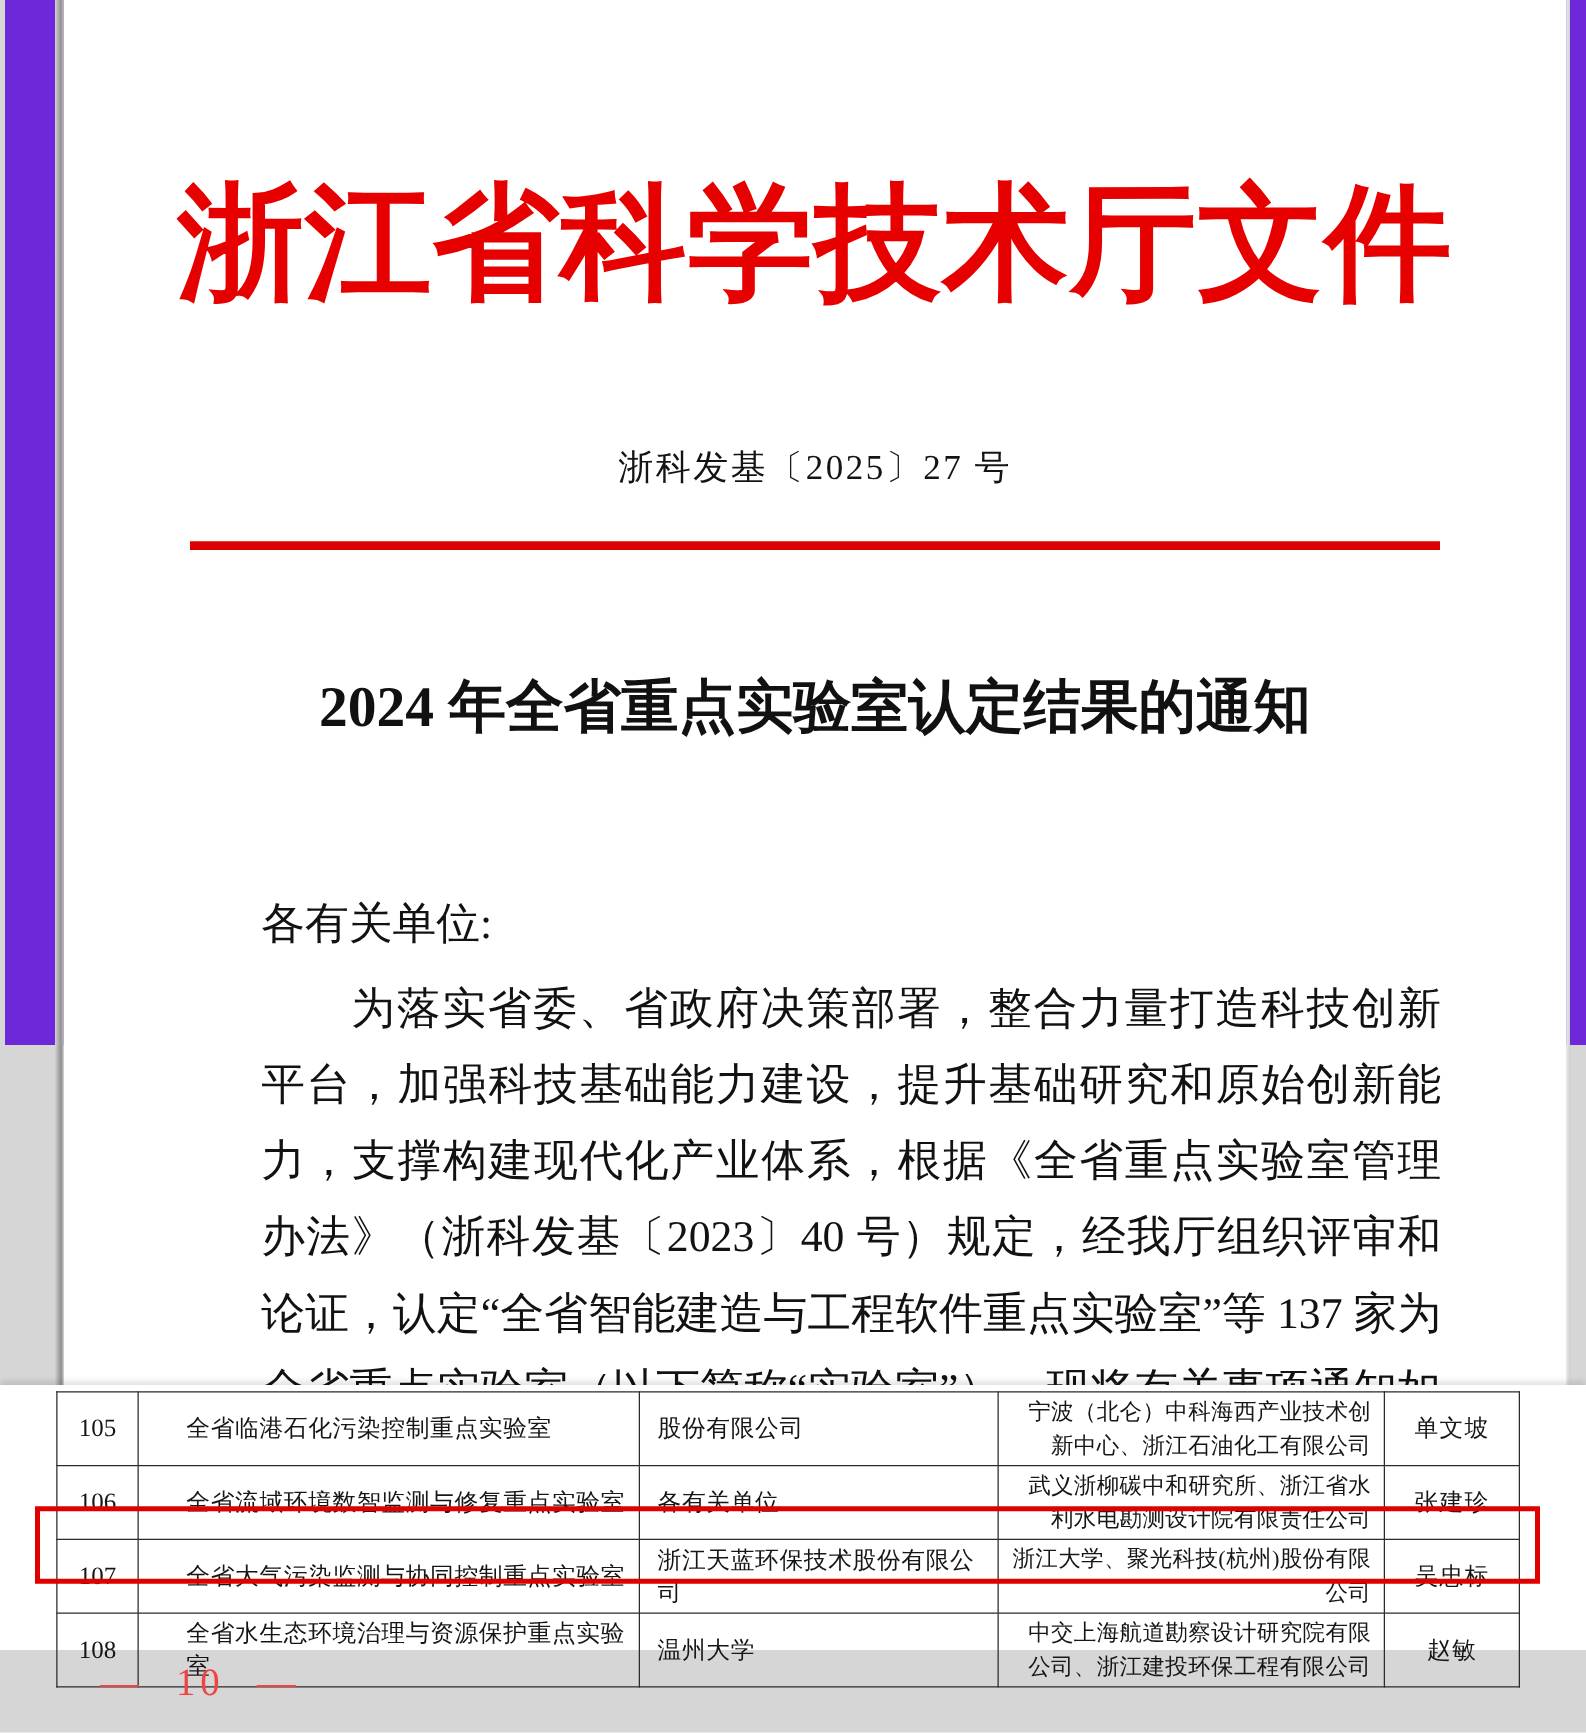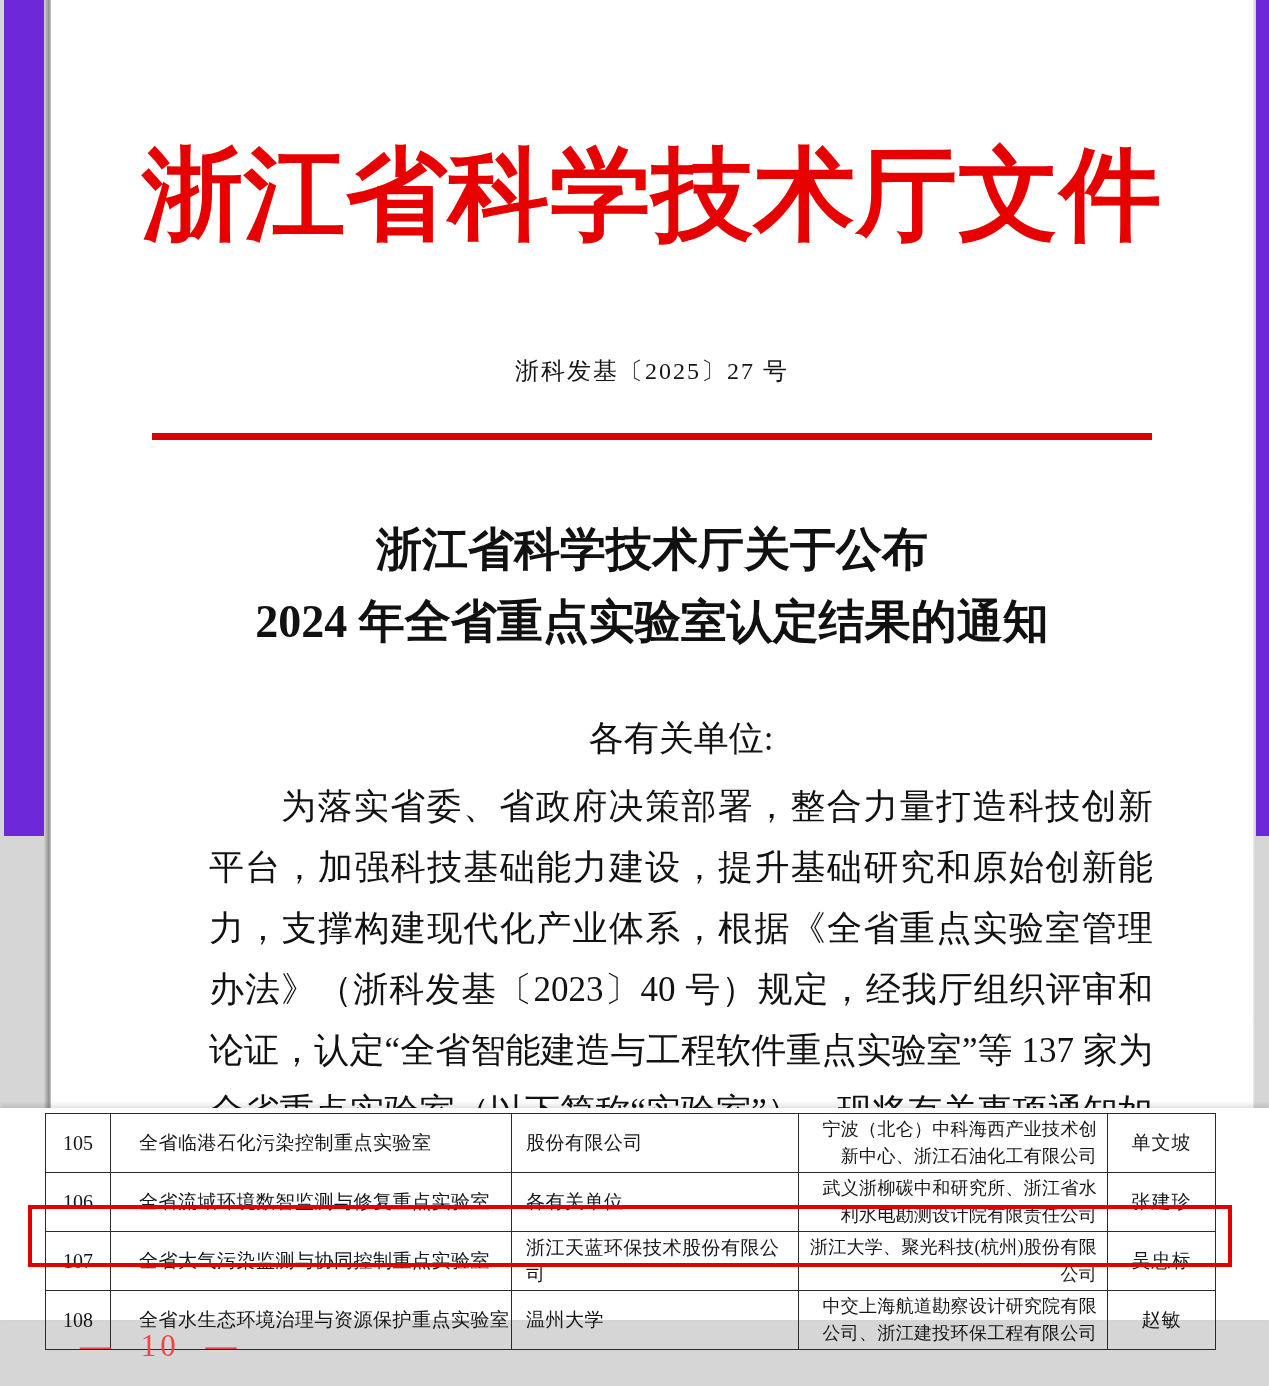--- a/index.html
+++ b/index.html
@@ -50,21 +50,21 @@
     letter-spacing: 1px;
     color: #e60000;
     white-space: nowrap;
     font-family: "Liberation Serif", "DejaVu Serif", serif;
   }
   .doc-number {
     position: absolute;
     top: 355px; left: 0;
     width: 100%;
     text-align: center;
-    font-size: 24px;
+    font-size: 28px;
     letter-spacing: 2px;
     color: #141414;
   }
   .red-rule {
     position: absolute;
     top: 433px; left: 50%;
     transform: translateX(-50%);
     width: 1000px; height: 7px;
     background: #dd0000;
   }
@@ -81,21 +81,21 @@
 
   .body-block {
     position: absolute;
     top: 708px; left: 158px;
     width: 944px;
     font-size: 35px;
     line-height: 61px;
     color: #121212;
     text-align: justify;
   }
-  .salutation { text-align: center; }
+  .salutation { text-align: left; }
   .main-paragraph {
     margin-top: 7px;
     text-indent: 72px;
     text-align: justify;
   }
 
   
   .table-section {
     position: absolute;
     top: 1108px; left: 0;
@@ -115,21 +115,21 @@
   table.results td {
     border: 1.6px solid #2b2b2b;
     vertical-align: middle;
     overflow: hidden;
   }
   tr.row-h1 { height: 50px; }
   tr.row-h2 { height: 47px; }
   tr.row-h3 { height: 52px; }
   tr.row-h4 { height: 50px; }
   td.c-no   { text-align: center; font-size: 20px; }
-  td.c-lab  { padding-left: 28px; letter-spacing: 0.5px; }
+  td.c-lab  { padding-left: 38px; letter-spacing: 0.5px; }
   td.c-host { padding-left: 14px; letter-spacing: 0.5px; }
   td.c-part { padding: 2px 10px; font-size: 18px; line-height: 27px; letter-spacing: 0.3px; text-align: right; }
   td.c-dir  { text-align: center; letter-spacing: 1px; }
 
   .highlight-box {
     position: absolute;
     top: 97px; left: 28px;
     width: 1204px; height: 62px;
     border: 4px solid #e00000;
     pointer-events: none;
@@ -150,21 +150,20 @@
 <div class="doc-section">
   <div class="page">
 
     <div class="agency-header">浙江省科学技术厅文件</div>
 
     <div class="doc-number">浙科发基〔2025〕27 号</div>
 
     <div class="red-rule"></div>
 
     <div class="notice-title">
-      <div class="line1">浙江省科学技术厅关于公布</div>
       <div class="line2">2024 年全省重点实验室认定结果的通知</div>
     </div>
 
     <div class="body-block">
       <div class="salutation">各有关单位:</div>
       <p class="main-paragraph">为落实省委、省政府决策部署，整合力量打造科技创新平台，加强科技基础能力建设，提升基础研究和原始创新能力，支撑构建现代化产业体系，根据《全省重点实验室管理办法》（浙科发基〔2023〕40 号）规定，经我厅组织评审和论证，认定“全省智能建造与工程软件重点实验室”等 137 家为全省重点实验室（以下简称“实验室”）。现将有关事项通知如下:</p>
     </div>
 
   </div>
 </div>

